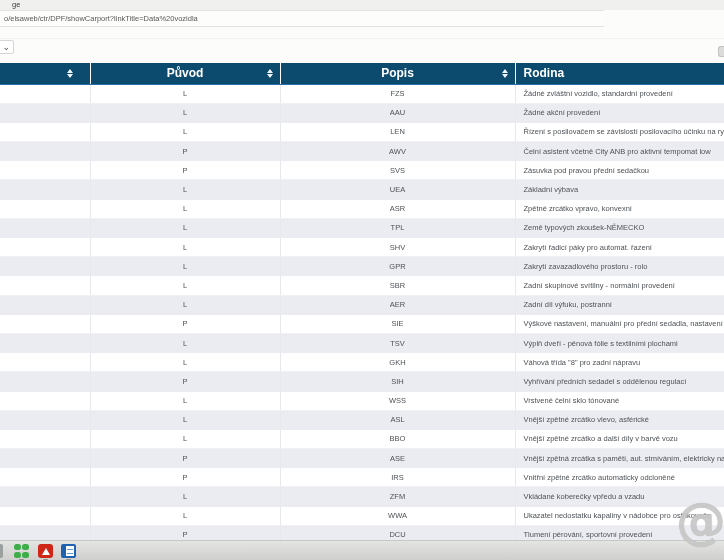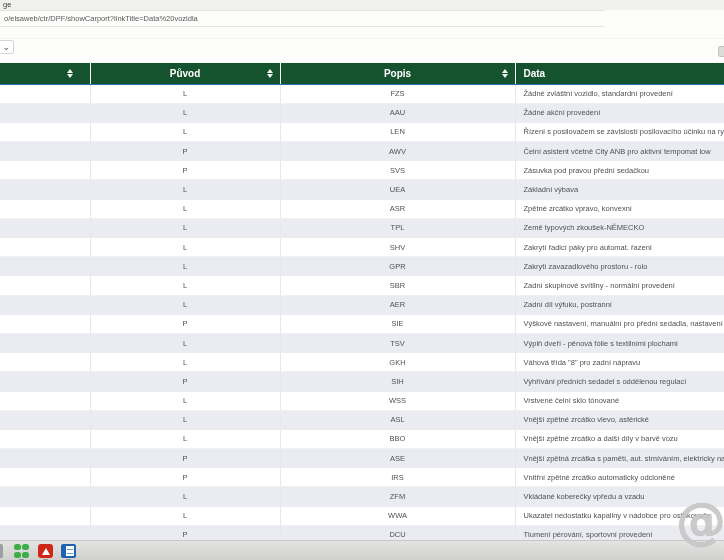--- a/index.html
+++ b/index.html
@@ -3,41 +3,41 @@
 <meta charset="utf-8">
 <style>
   * { margin:0; padding:0; box-sizing:border-box; }
   html,body { background:#ffffff; }
   .screen {
     position:relative; width:724px; height:560px; overflow:hidden;
     background:#fcfcfb; font-family:"Liberation Sans", sans-serif;
   }
   
   .top-strip { position:absolute; top:0; left:0; width:724px; height:10px; background:#f0f0ee; }
-  .partial-label { position:absolute; top:0px; left:3px; font-size:7.5px; color:#3b3b3b; font-weight:400; }
+  .partial-label { position:absolute; top:0px; left:12px; font-size:7.5px; color:#3b3b3b; font-weight:400; }
   .url-bar {
     position:absolute; top:10px; left:0; width:604px; height:17px;
     background:#fdfdfc; border-top:1px solid #e2e2e0; border-bottom:1px solid #e2e2e0;
     line-height:15px; padding-left:4px; font-size:7.5px; color:#5a5a5a; white-space:nowrap;
   }
   .toolbar-line { position:absolute; top:38px; left:0; width:724px; border-top:1px solid #f2f2f0; }
   .page-size-dropdown {
     position:absolute; top:40px; left:-34px; width:48px; height:14px;
     background:#fff; border:1px solid #d6d6d4; border-radius:2px;
     display:flex; align-items:center; justify-content:flex-end; padding-right:3px;
   }
   .chev { font-size:9px; color:#555; line-height:8px; }
   .right-nub {
     position:absolute; top:46px; right:0; width:6px; height:11px;
     background:#dcdcda; border:1px solid #c2c2c0; border-right:none; border-radius:3px 0 0 3px;
   }
   
   table.grid { position:absolute; top:63px; left:0; width:940px; border-collapse:collapse; table-layout:fixed; }
   .grid th {
-    height:21px; background:#14532d; color:#ffffff; font-size:10px; font-weight:600;
+    height:21px; background:#0c4a6e; color:#ffffff; font-size:12px; font-weight:600;
     text-align:center; position:relative; border-right:1px solid rgba(255,255,255,.22);
     border-bottom:1px solid #2a6da7; white-space:nowrap; overflow:hidden;
   }
   .grid th.th-popis { text-align:left; padding-left:8px; }
   .grid td {
     height:19.2px; font-size:7.5px; color:#4e5257; text-align:center;
     border-right:1px solid #e7e8ec; border-bottom:1px solid #f1f1f4;
     white-space:nowrap; overflow:hidden; background:#fff;
   }
   .grid td.td-popis { text-align:left; padding-left:8px; }
@@ -109,21 +109,21 @@
         </th>
         <th>
           <span>Původ</span>
           <span class="sort"></span>
         </th>
         <th>
           <span>Popis</span>
           <span class="sort"></span>
         </th>
         <th class="th-popis">
-          <span>Data</span>
+          <span>Rodina</span>
           
         </th>
       </tr>
     </thead>
     <tbody>
         <tr>
           <td></td>
           <td>L</td>
           <td>FZS</td>
           <td class="td-popis">Žádné zvláštní vozidlo, standardní provedení</td>

